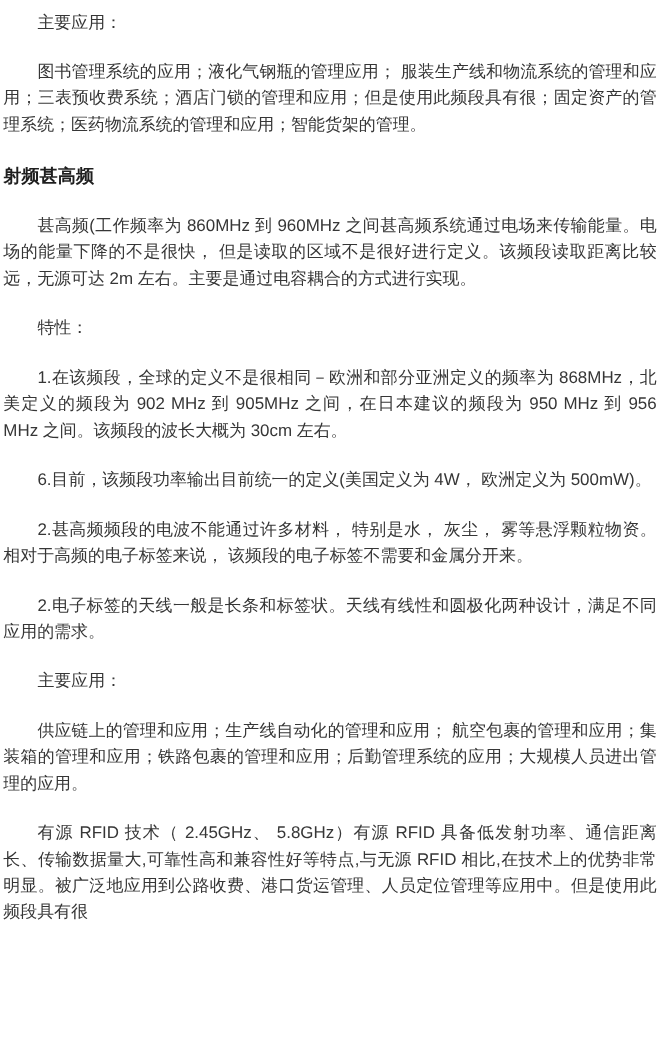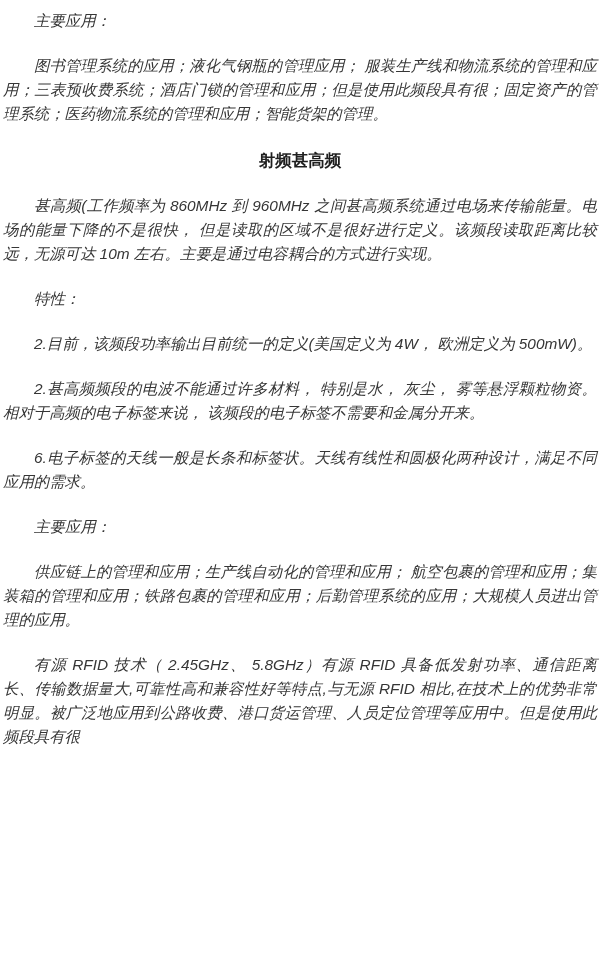--- a/index.html
+++ b/index.html
@@ -20,41 +20,41 @@
   }
   .para {
     margin: 0 0 21px 0;
     font-size: 15.4px;
     line-height: 24px;
     color: #363636;
     text-align: justify;
     text-indent: 31px;
     font-family: "Liberation Sans", serif;
     word-break: break-word;
-    font-style: italic;
   }
   .heading {
     margin: 0 0 21px 0;
     font-size: 16.5px;
     line-height: 26px;
     font-weight: bold;
     color: #1f1f1f;
-    text-align: center;
+    text-align: left;
     text-indent: 0;
     font-family: "Liberation Sans", sans-serif;
   }
 </style>
 </head>
 <body>
 
 <div class="doc">
   <p class="para">主要应用：</p>
   <p class="para">图书管理系统的应用；液化气钢瓶的管理应用； 服装生产线和物流系统的管理和应用；三表预收费系统；酒店门锁的管理和应用；但是使用此频段具有很；固定资产的管理系统；医药物流系统的管理和应用；智能货架的管理。</p>
   <h2 class="heading">射频甚高频</h2>
-  <p class="para">甚高频(工作频率为 860MHz 到 960MHz 之间甚高频系统通过电场来传输能量。电场的能量下降的不是很快， 但是读取的区域不是很好进行定义。该频段读取距离比较远，无源可达 10m 左右。主要是通过电容耦合的方式进行实现。</p>
+  <p class="para">甚高频(工作频率为 860MHz 到 960MHz 之间甚高频系统通过电场来传输能量。电场的能量下降的不是很快， 但是读取的区域不是很好进行定义。该频段读取距离比较远，无源可达 2m 左右。主要是通过电容耦合的方式进行实现。</p>
   <p class="para">特性：</p>
-  <p class="para">2.目前，该频段功率输出目前统一的定义(美国定义为 4W， 欧洲定义为 500mW)。</p>
+  <p class="para">1.在该频段，全球的定义不是很相同－欧洲和部分亚洲定义的频率为 868MHz，北美定义的频段为 902 MHz 到 905MHz 之间，在日本建议的频段为 950 MHz 到 956 MHz 之间。该频段的波长大概为 30cm 左右。</p>
+  <p class="para">6.目前，该频段功率输出目前统一的定义(美国定义为 4W， 欧洲定义为 500mW)。</p>
   <p class="para">2.甚高频频段的电波不能通过许多材料， 特别是水， 灰尘， 雾等悬浮颗粒物资。相对于高频的电子标签来说， 该频段的电子标签不需要和金属分开来。</p>
-  <p class="para">6.电子标签的天线一般是长条和标签状。天线有线性和圆极化两种设计，满足不同应用的需求。</p>
+  <p class="para">2.电子标签的天线一般是长条和标签状。天线有线性和圆极化两种设计，满足不同应用的需求。</p>
   <p class="para">主要应用：</p>
   <p class="para">供应链上的管理和应用；生产线自动化的管理和应用； 航空包裹的管理和应用；集装箱的管理和应用；铁路包裹的管理和应用；后勤管理系统的应用；大规模人员进出管理的应用。</p>
   <p class="para">有源 RFID 技术（ 2.45GHz、 5.8GHz）有源 RFID 具备低发射功率、通信距离长、传输数据量大,可靠性高和兼容性好等特点,与无源 RFID 相比,在技术上的优势非常明显。被广泛地应用到公路收费、港口货运管理、人员定位管理等应用中。但是使用此频段具有很</p>
 </div>
 
 </body></html>

